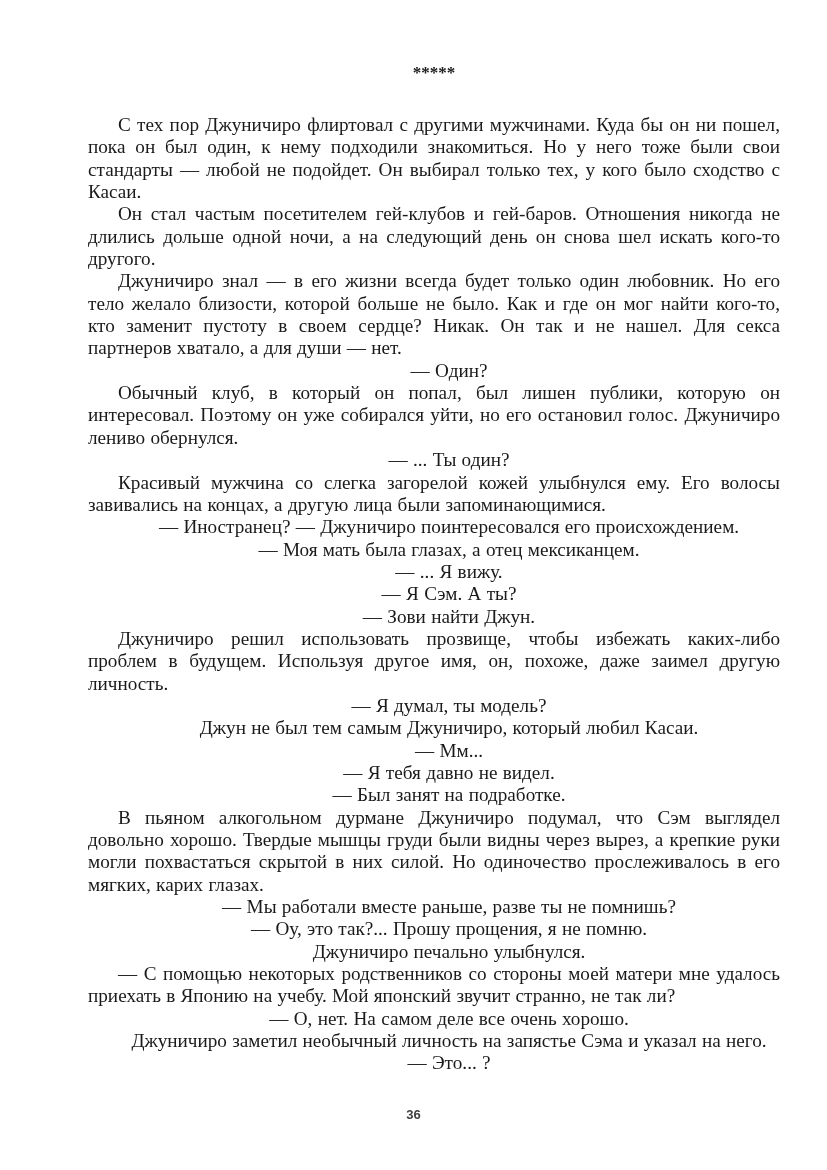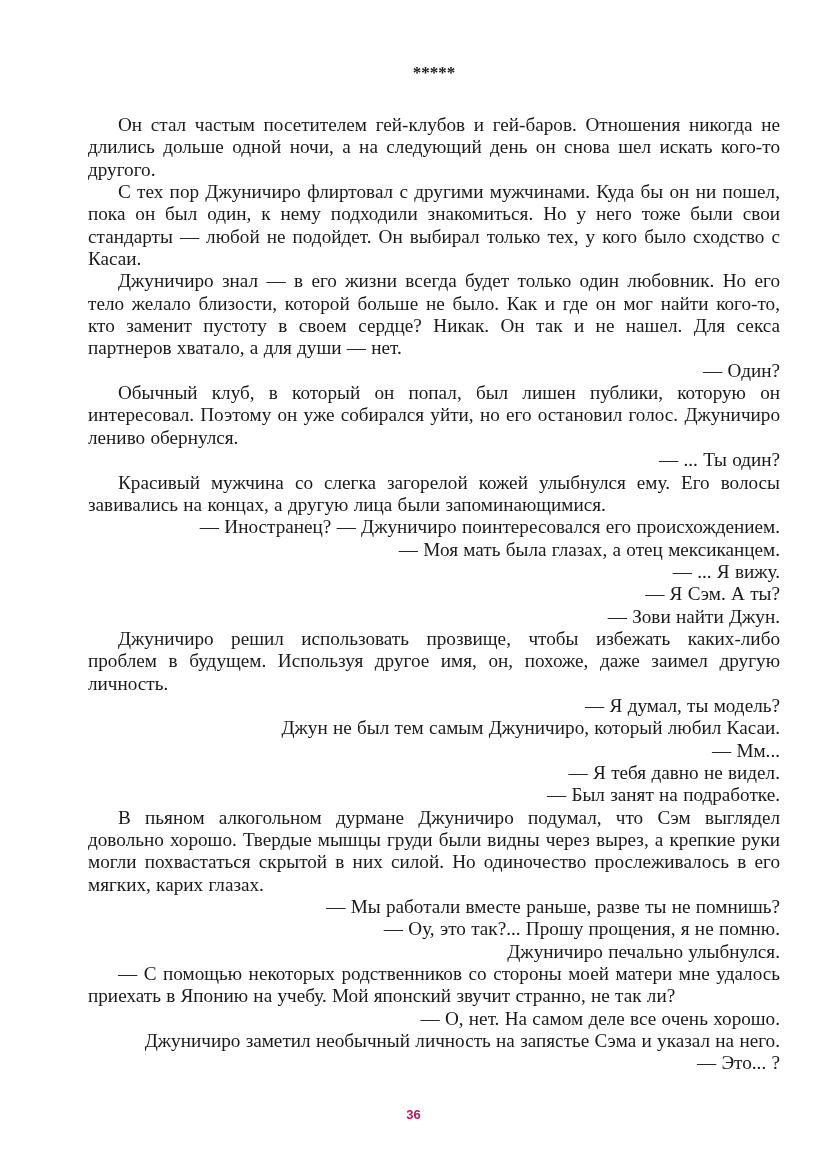--- a/index.html
+++ b/index.html
@@ -34,43 +34,43 @@
       font-size: 19.2px;
       line-height: 22.35px;
     }
     .para {
       margin: 0;
       text-indent: 30px;
       text-align: justify;
       word-spacing: 0.5px;
     }
     .para.short {
-      text-align: right;
+      text-align: center;
       font-family: Liberation Serif, serif;
     }
     .page-number {
       position: absolute;
       top: 1107px;
       left: 0;
       width: 827px;
       text-align: center;
       font-family: "Liberation Sans", "DejaVu Sans", sans-serif;
       font-weight: bold;
       font-size: 13px;
-      color: #be185d;
+      color: #404040;
     }
   </style>
 </head>
 <body>
 
 <div class="page">
   <div class="separator">*****</div>
   <div class="body-text" id="body-text">
+    <p class="para">С тех пор Джуничиро флиртовал с другими мужчинами. Куда бы он ни пошел, пока он был один, к нему подходили знакомиться. Но у него тоже были свои стандарты — любой не подойдет. Он выбирал только тех, у кого было сходство с Касаи.</p>
     <p class="para">Он стал частым посетителем гей-клубов и гей-баров. Отношения никогда не длились дольше одной ночи, а на следующий день он снова шел искать кого-то другого.</p>
-    <p class="para">С тех пор Джуничиро флиртовал с другими мужчинами. Куда бы он ни пошел, пока он был один, к нему подходили знакомиться. Но у него тоже были свои стандарты — любой не подойдет. Он выбирал только тех, у кого было сходство с Касаи.</p>
     <p class="para">Джуничиро знал — в его жизни всегда будет только один любовник. Но его тело желало близости, которой больше не было. Как и где он мог найти кого-то, кто заменит пустоту в своем сердце? Никак. Он так и не нашел. Для секса партнеров хватало, а для души — нет.</p>
     <p class="para short">— Один?</p>
     <p class="para">Обычный клуб, в который он попал, был лишен публики, которую он интересовал. Поэтому он уже собирался уйти, но его остановил голос. Джуничиро лениво обернулся.</p>
     <p class="para short">— ... Ты один?</p>
     <p class="para">Красивый мужчина со слегка загорелой кожей улыбнулся ему. Его волосы завивались на концах, а другую лица были запоминающимися.</p>
     <p class="para short">— Иностранец? — Джуничиро поинтересовался его происхождением.</p>
     <p class="para short">— Моя мать была глазах, а отец мексиканцем.</p>
     <p class="para short">— ... Я вижу.</p>
     <p class="para short">— Я Сэм. А ты?</p>
     <p class="para short">— Зови найти Джун.</p>

